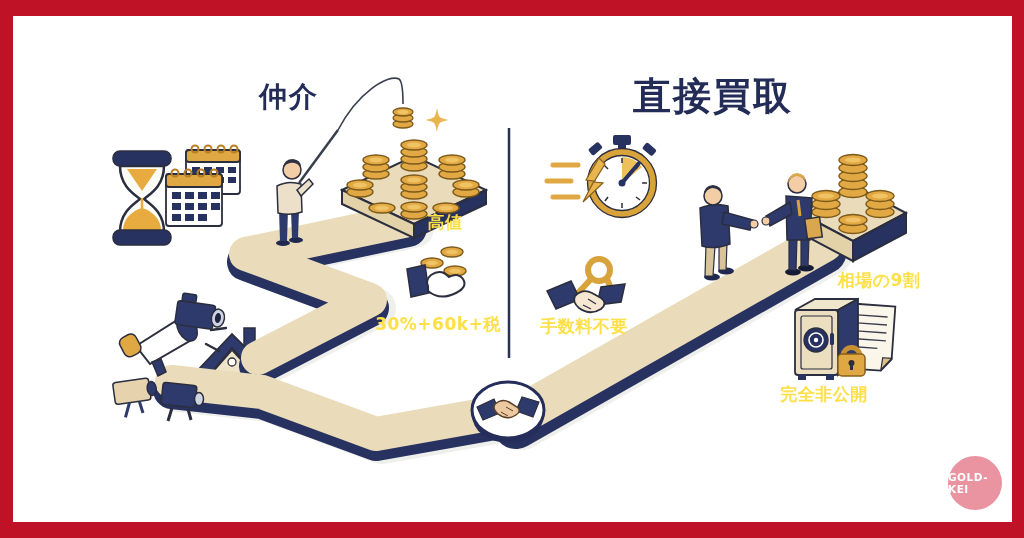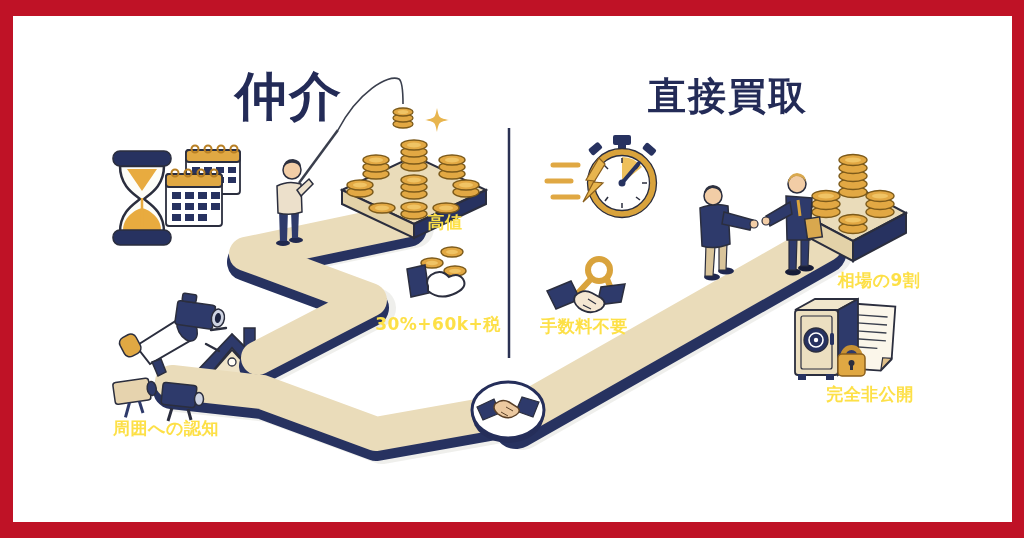--- a/index.html
+++ b/index.html
@@ -3,21 +3,21 @@
 <meta charset="utf-8">
 <style>
   html,body{margin:0;padding:0;background:#555;}
   .stage{position:relative;width:1024px;height:538px;background:#bf1226;overflow:hidden;
          font-family:"DejaVu Sans","Liberation Sans",sans-serif;}
   .stage svg{position:absolute;left:0;top:0;}
   .lbl{position:absolute;transform:translate(-50%,-50%);font-weight:700;font-size:17px;
        color:#fde047;white-space:nowrap;letter-spacing:0.5px;}
   .title{position:absolute;transform:translate(-50%,-50%);font-weight:800;color:#232b57;
          white-space:nowrap;letter-spacing:2px;}
-  .title-left{font-size:52px;}
+  .title-left{font-size:28px;}
   .title-right{font-size:38px;}
   .logo{position:absolute;left:948px;top:456px;width:54px;height:54px;border-radius:50%;
         background:#ea93a1;display:flex;align-items:center;justify-content:center;}
   .logo span{color:#fff;font-weight:700;font-size:10.5px;letter-spacing:0.5px;}
 </style>
 </head>
 <body>
 
 <div class="stage">
 <svg width="1024" height="538" viewBox="0 0 1024 538">
@@ -321,23 +321,25 @@
     <g>
       <path d="M843,356 A8.5,8.5 0 0 1 860,356" fill="none" stroke="#c79133" stroke-width="5"></path>
       <rect x="838" y="354" width="27" height="22" rx="4" fill="#e0a843" stroke="#8a5f1d" stroke-width="1.5"></rect>
       <circle cx="851.5" cy="363" r="3" fill="#2b2e3e"></circle>
       <rect x="850" y="363" width="3" height="7" fill="#2b2e3e"></rect>
     </g>
   </g>
 </svg>
 
   <div class="title title-left" style="left:289px;top:97px;">仲介</div>
-  <div class="title title-right" style="left:728px;top:96px;">直接買取</div>
+  <div class="title title-right" style="left:713px;top:96px;">直接買取</div>
 
   <div class="lbl" style="left:445px;top:222px;">高値</div>
   <div class="lbl" style="left:438px;top:324px;">30%+60k+税</div>
-  <div class="lbl" style="left:166px;top:428px;">周囲への認知</div>
 
   <div class="lbl" style="left:584px;top:326px;">手数料不要</div>
   <div class="lbl" style="left:879px;top:280px;">相場の9割</div>
-  <div class="lbl" style="left:870px;top:394px;">完全非公開</div>
-
+  <div class="lbl" style="left:824px;top:394px;">完全非公開</div>
+
+  <div class="logo">
+    <span>GOLD-KEI</span>
+  </div>
 </div>
 
 </body></html>

